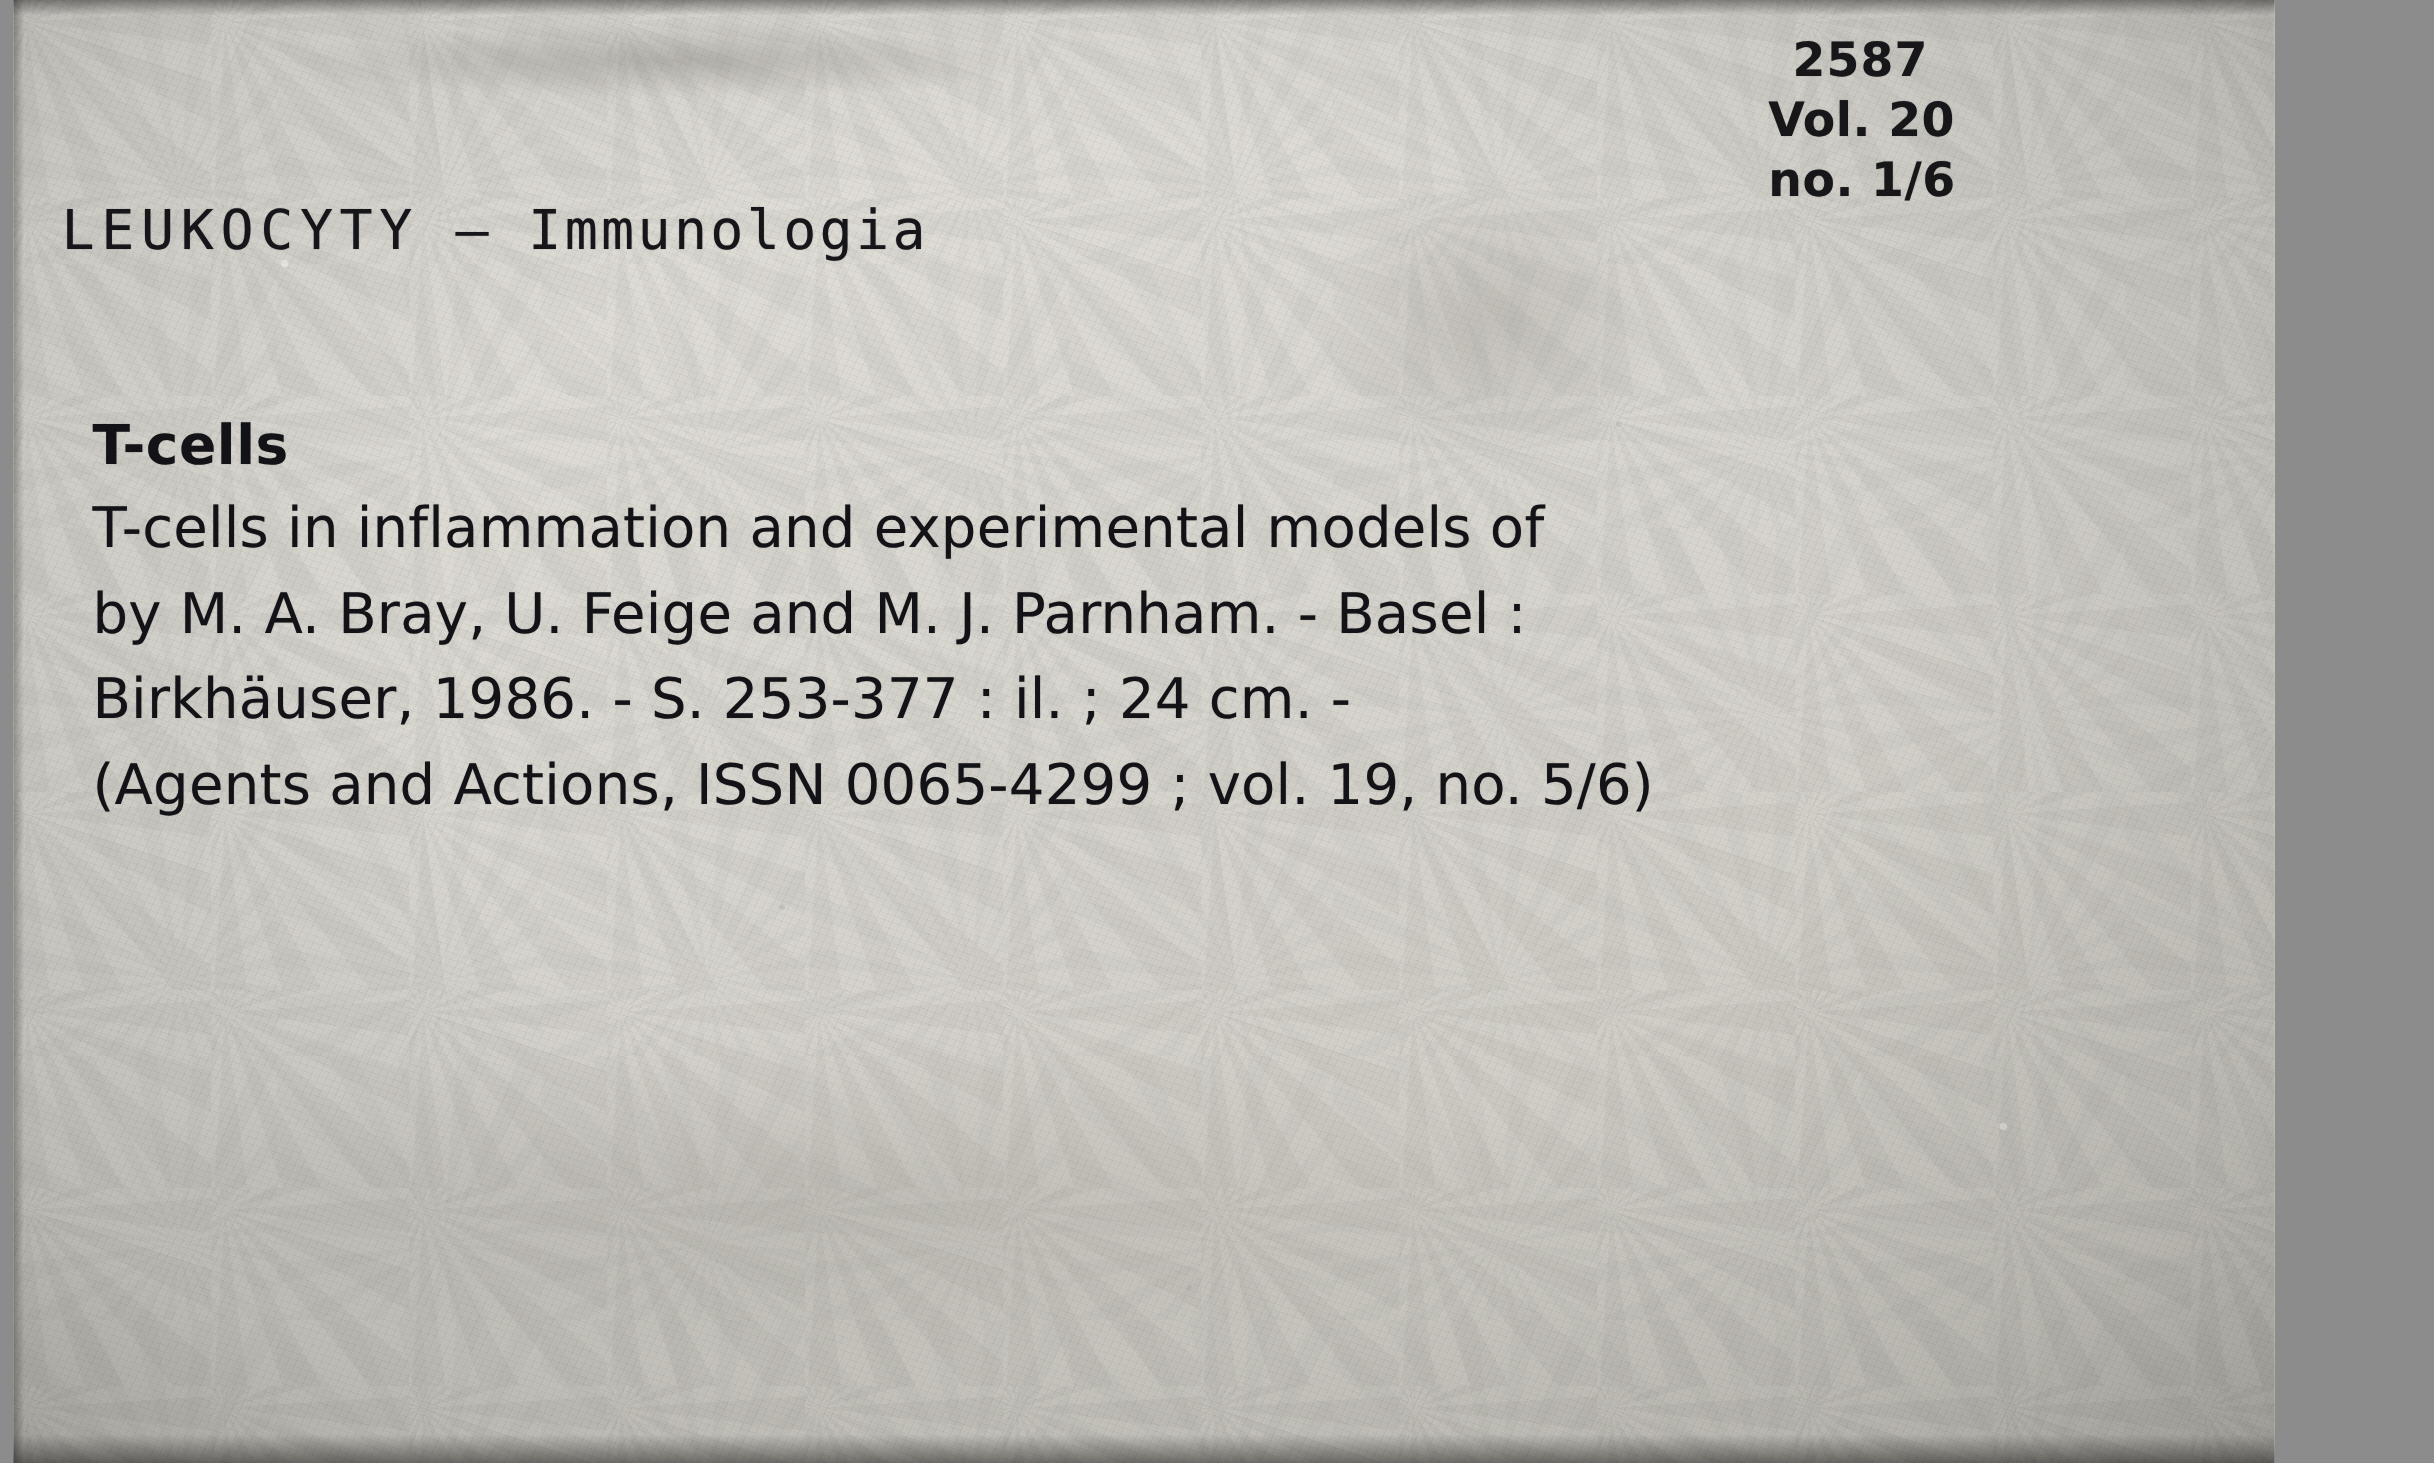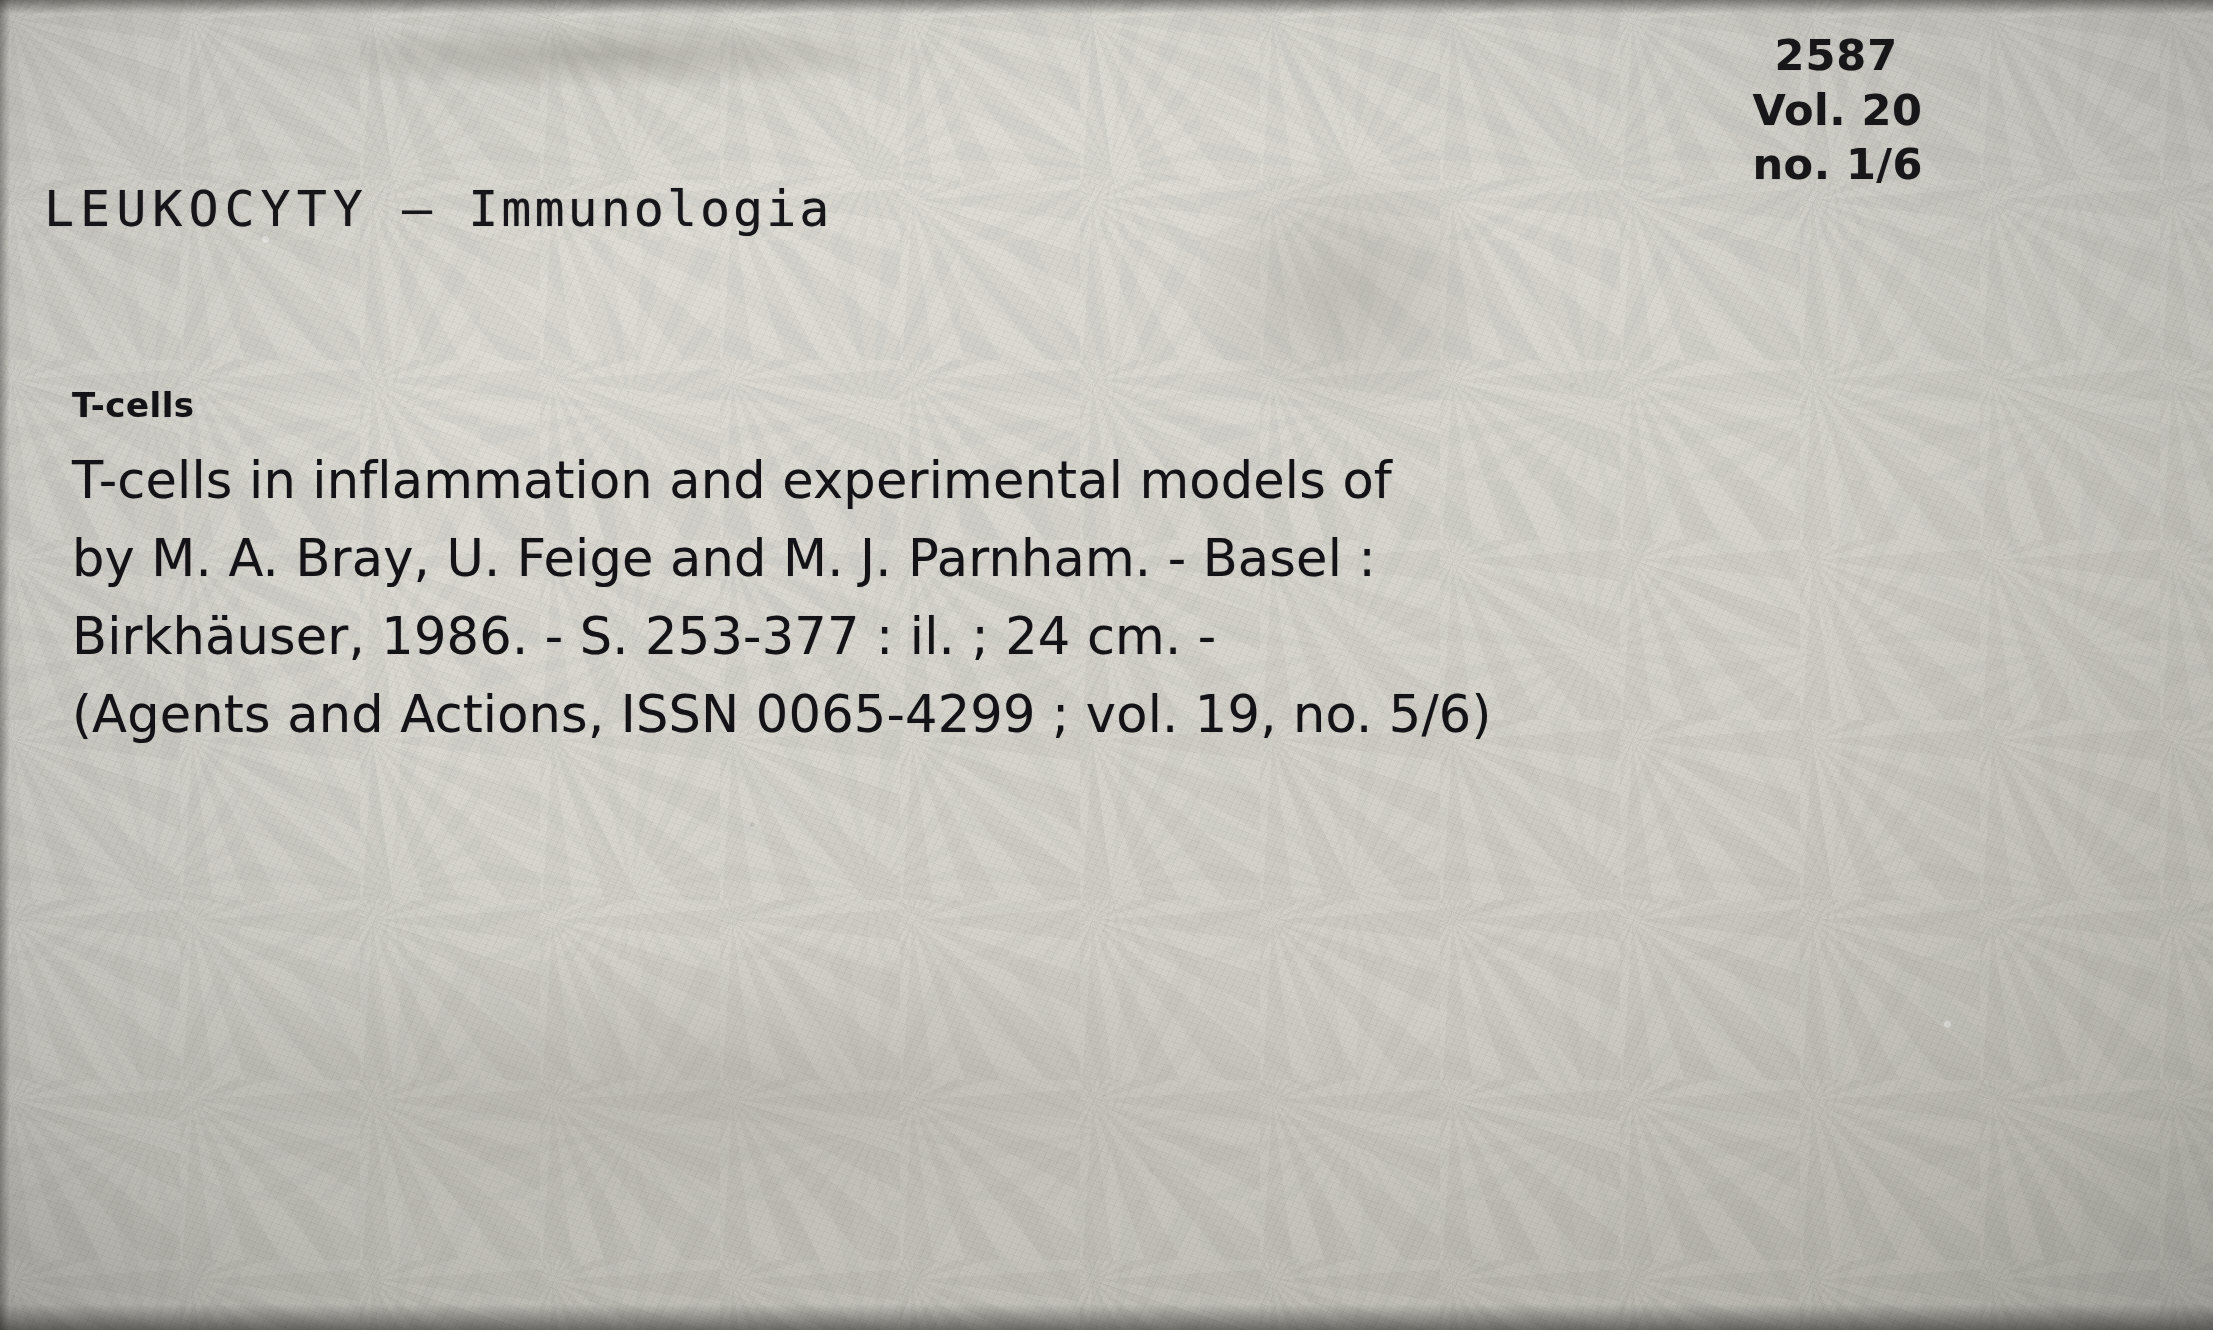--- a/index.html
+++ b/index.html
@@ -5,33 +5,34 @@
   html, body {
     margin: 0;
     padding: 0;
     background: #8c8c8c;
   }
   body {
     font-family: "DejaVu Sans", sans-serif;
   }
   .card {
     position: relative;
-    width: 2213px;
+    width: 2056px;
     height: 1330px;
     overflow: hidden;
     background-color: #d8d6cf;
     background-image:
       radial-gradient(circle at 12% 18%, rgba(255,255,255,0.55) 0 3px, rgba(0,0,0,0) 4px),
       radial-gradient(circle at 34% 62%, rgba(0,0,0,0.07) 0 2px, rgba(0,0,0,0) 3px),
       radial-gradient(circle at 71% 29%, rgba(0,0,0,0.06) 0 2px, rgba(0,0,0,0) 3px),
       radial-gradient(circle at 88% 77%, rgba(255,255,255,0.5) 0 3px, rgba(0,0,0,0) 4px),
       radial-gradient(circle at 52% 88%, rgba(0,0,0,0.05) 0 2px, rgba(0,0,0,0) 3px),
       repeating-linear-gradient(115deg, rgba(0,0,0,0.035) 0 1px, rgba(255,255,255,0.03) 1px 3px, rgba(0,0,0,0) 3px 7px),
       repeating-linear-gradient(18deg, rgba(0,0,0,0.03) 0 1px, rgba(255,255,255,0.04) 1px 2px, rgba(0,0,0,0) 2px 6px),
       linear-gradient(160deg, #e3e1da 0%, #d9d7d0 38%, #cfcdc5 72%, #c9c7bf 100%);
+    margin-left: 12px;
   }
   
   .grain {
     position: absolute;
     inset: 0;
     pointer-events: none;
     opacity: 0.5;
     background-image:
       repeating-conic-gradient(from 0deg at 7% 11%, rgba(0,0,0,0.05) 0% 3%, rgba(255,255,255,0.05) 3% 6%),
       repeating-conic-gradient(from 40deg at 63% 71%, rgba(0,0,0,0.04) 0% 2%, rgba(255,255,255,0.05) 2% 5%);
@@ -132,21 +133,21 @@
     font-family: "DejaVu Sans", sans-serif;
     font-size: 51px;
     line-height: 78px;
     letter-spacing: 0.2px;
     text-shadow: 0 0 1px rgba(0,0,0,0.3);
   }
   .entry .subject {
     font-weight: 700;
     letter-spacing: 0.5px;
     display: block;
-    font-size: 34px;
+    font-size: 50px;
     line-height: 74px;
   }
   .entry .line { display: block; white-space: nowrap; }
 </style>
 </head>
 <body>
 
 <div class="card">
 
   <div class="grain"></div>

